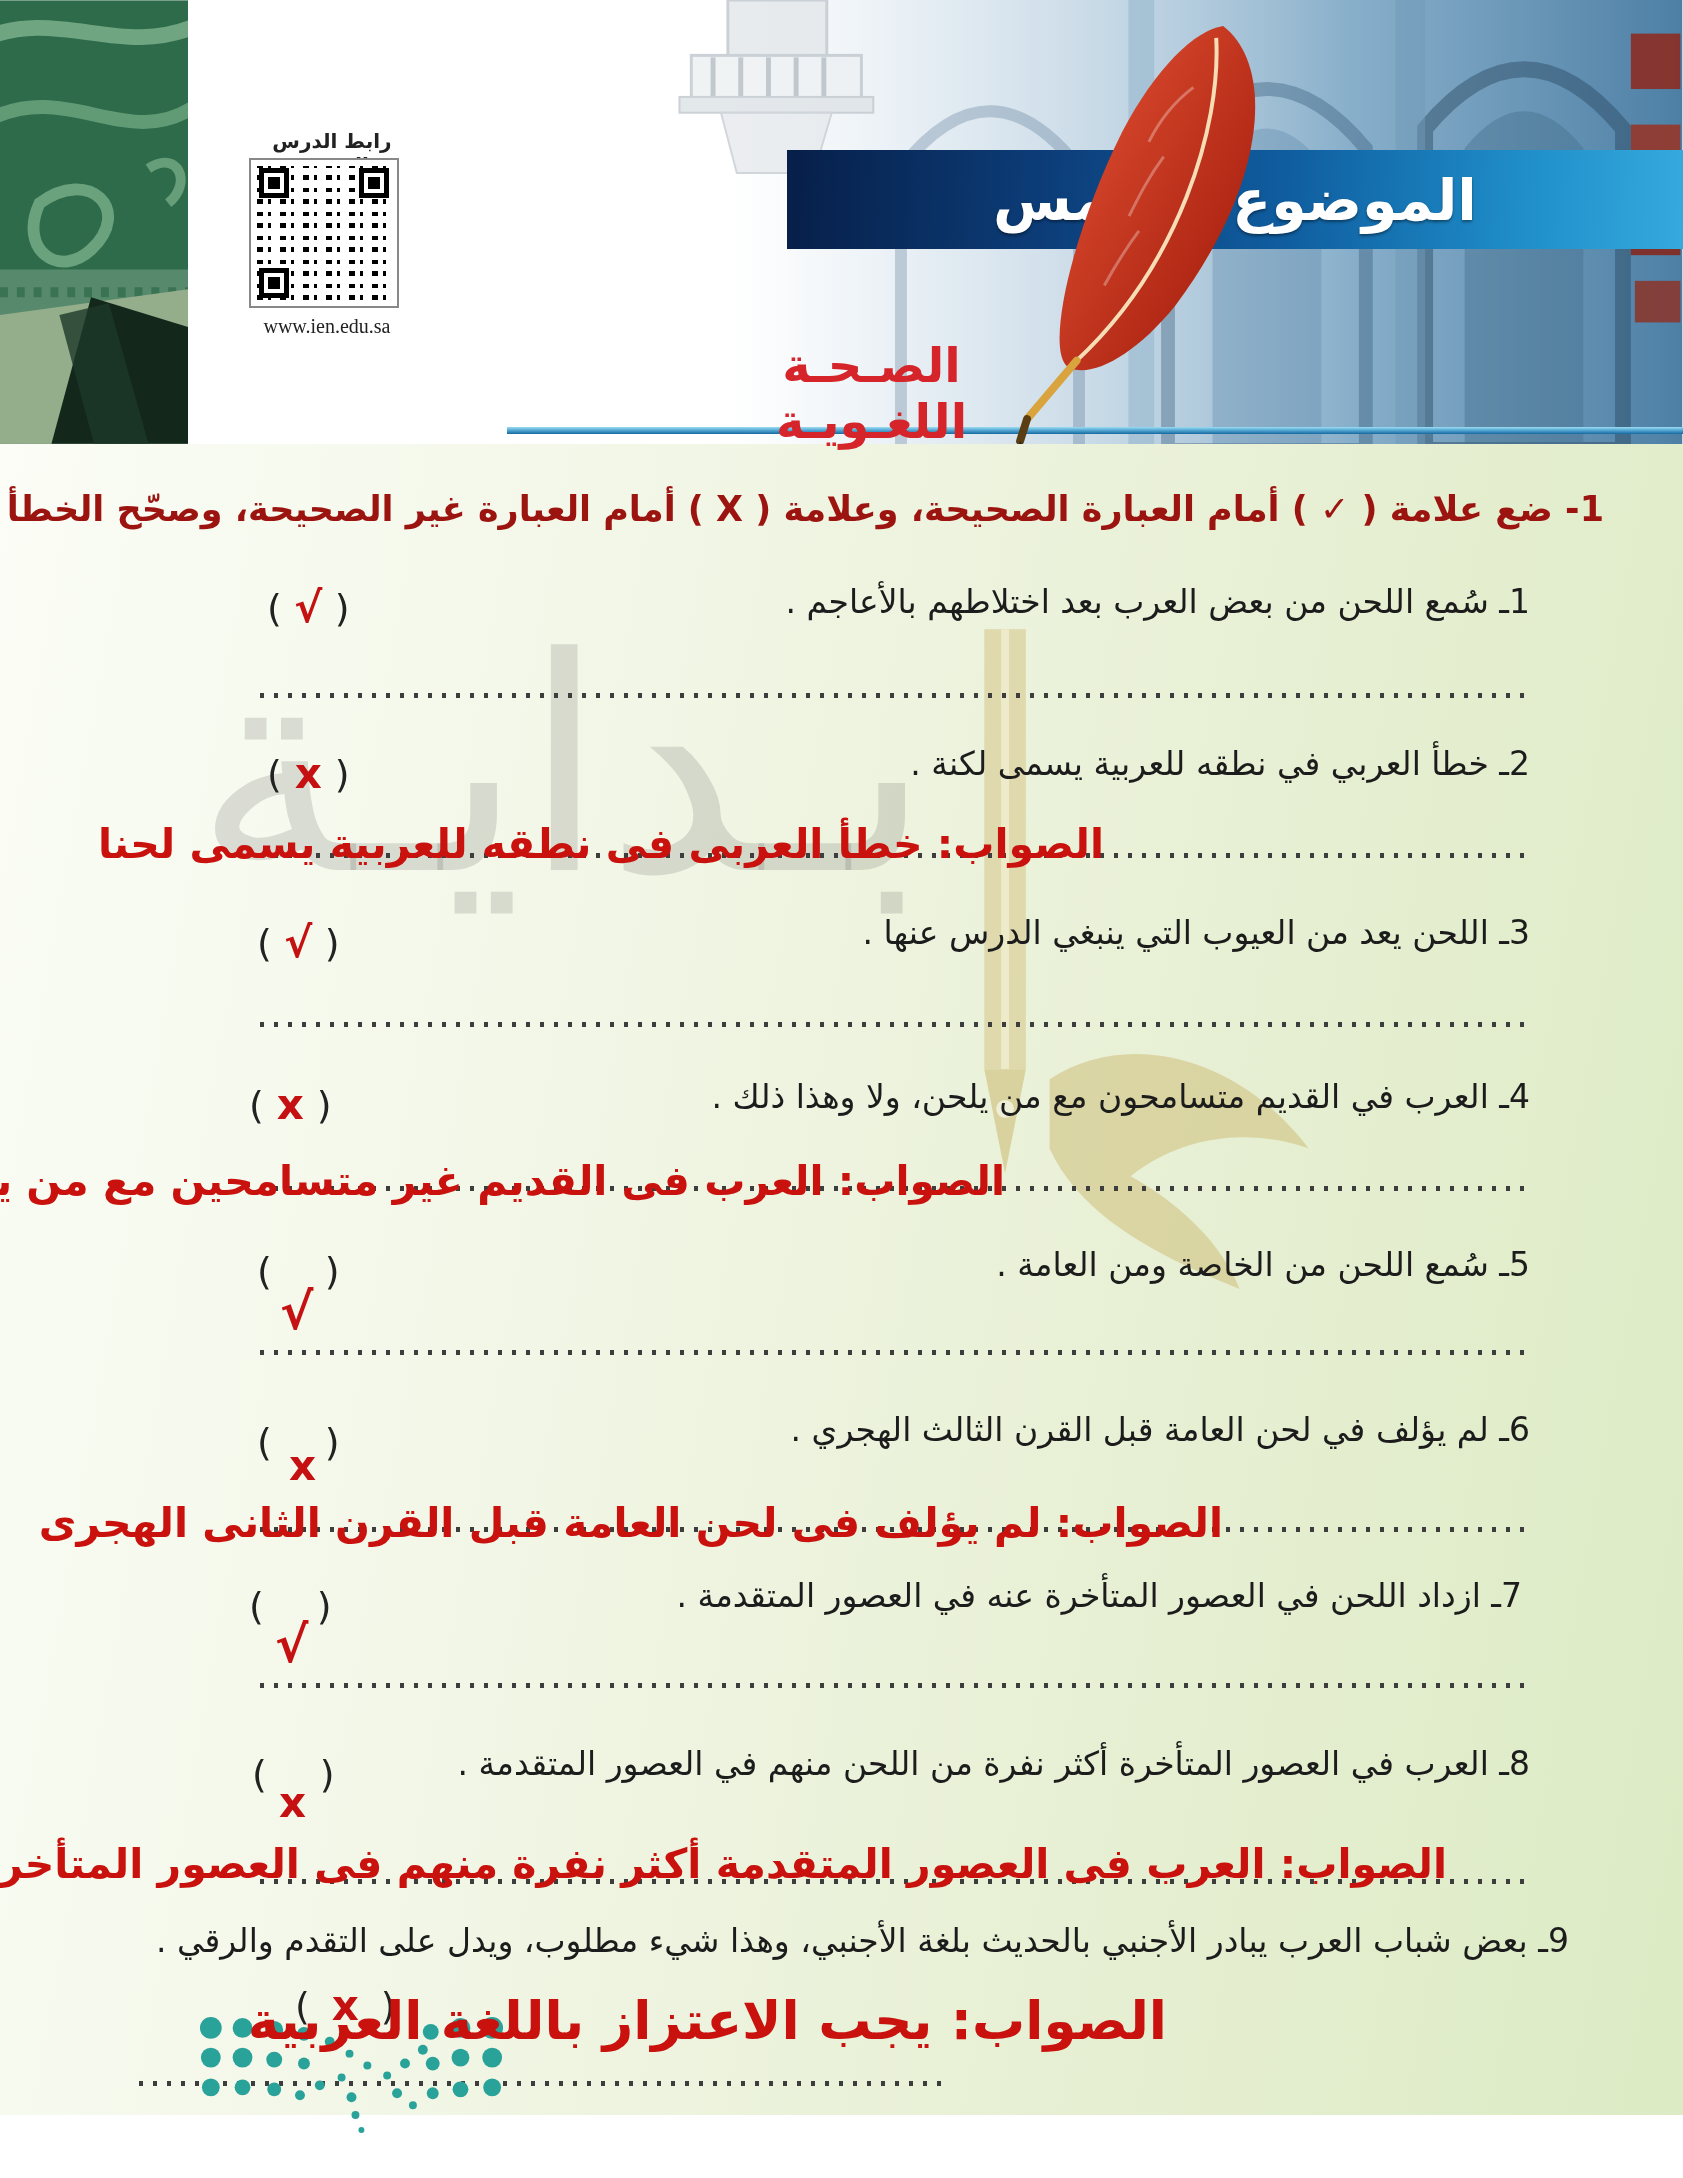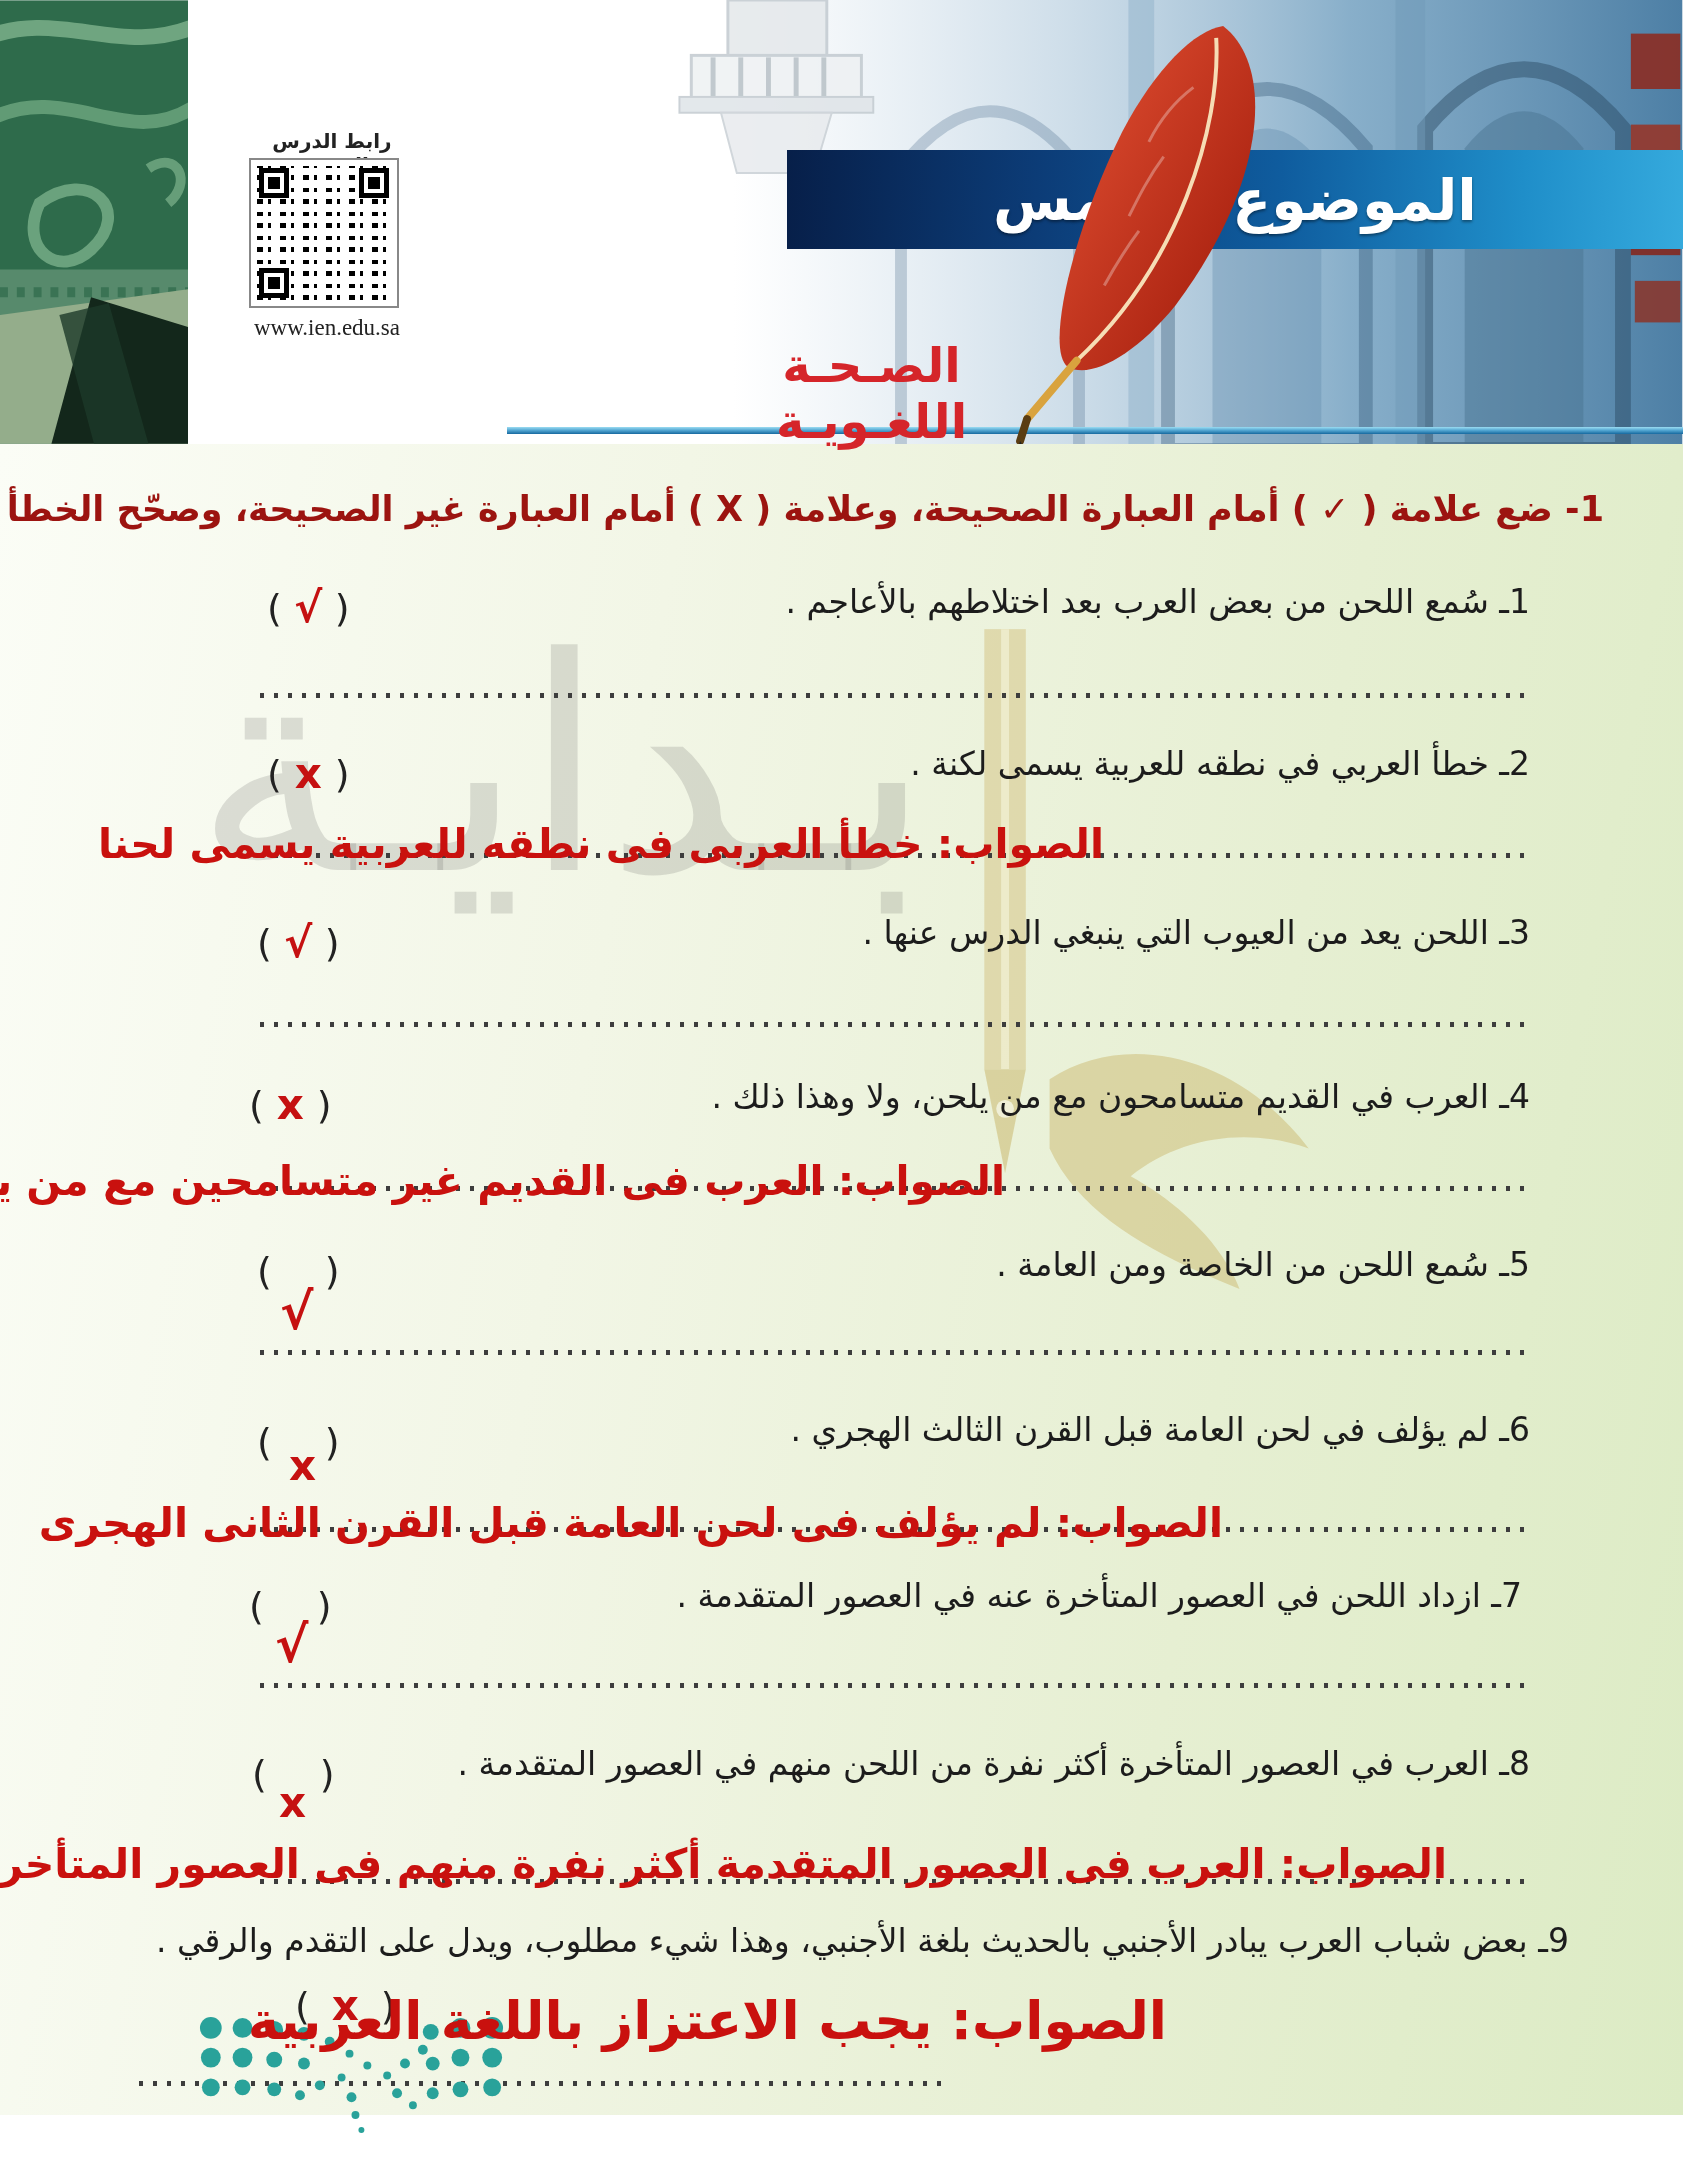--- a/index.html
+++ b/index.html
@@ -12,21 +12,21 @@
   #qr-box{position:absolute;left:249px;top:158px;width:150px;height:150px;background:#fff;
           border:2px solid #888;box-sizing:border-box;}
   #qr-noise{position:absolute;inset:6px;
      background-image:
        repeating-linear-gradient(90deg,#000 0 6px,#fff 6px 11px,#000 11px 14px,#fff 14px 23px),
        repeating-linear-gradient(0deg,#000 0 5px,#fff 5px 12px,#000 12px 16px,#fff 16px 24px);
      background-blend-mode:lighten;}
   .finder{position:absolute;width:30px;height:30px;border:5px solid #000;background:#fff;box-sizing:border-box;}
   .finder::after{content:"";position:absolute;inset:4px;background:#000;}
   #qr-url{position:absolute;left:238px;top:315px;width:178px;text-align:center;
-          font-size:23px;color:#222;font-family:"Liberation Serif","DejaVu Serif",serif;}
+          font-size:20px;color:#222;font-family:"Liberation Serif","DejaVu Serif",serif;}
   #header-photo{position:absolute;left:475px;top:0;width:1208px;height:450px;}
   #banner{position:absolute;left:787px;top:150px;width:896px;height:99px;z-index:4;
           background:linear-gradient(92deg,#071f49 0%,#0c3c77 28%,#0f5c9e 55%,#1f8ec9 82%,#35aadd 100%);
           display:flex;align-items:center;justify-content:center;}
   #banner-title{color:#fff;font-size:57px;font-weight:bold;direction:rtl;
                 text-shadow:0 2px 3px rgba(0,0,0,.4);}
   #feather{position:absolute;left:926px;top:8px;width:416px;height:436px;z-index:6;}
   #page-title{position:absolute;left:708px;top:337px;width:327px;text-align:center;z-index:5;
               font-size:48px;font-weight:bold;color:#d5252a;direction:rtl;}
   #header-rule{position:absolute;left:507px;top:427px;width:1176px;height:7px;z-index:3;

